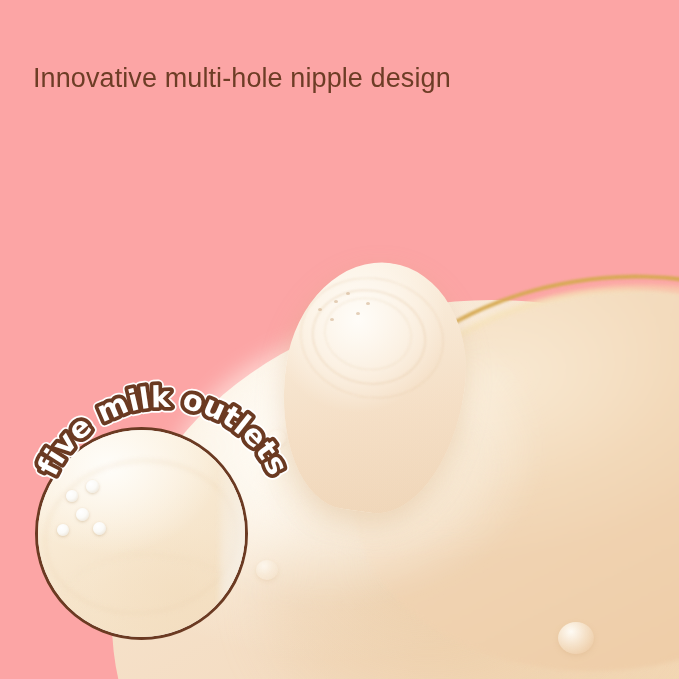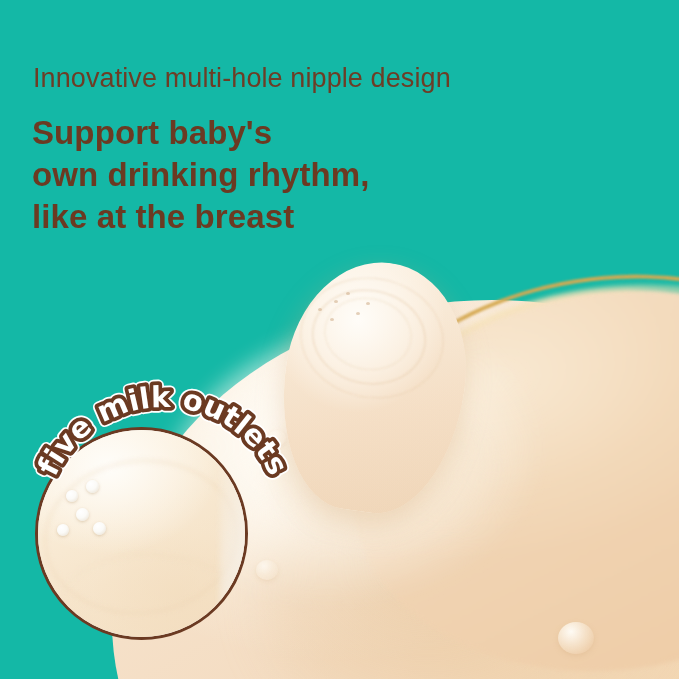--- a/index.html
+++ b/index.html
@@ -5,21 +5,21 @@
   html, body {
     margin: 0;
     padding: 0;
     background: #ffffff;
   }
   #canvas {
     position: relative;
     width: 679px;
     height: 679px;
     overflow: hidden;
-    background: #14b8a6;
+    background: #fca5a5;
     font-family: "Liberation Sans", sans-serif;
   }
 
   
   .photo {
     position: absolute;
     inset: 0;
     overflow: hidden;
   }
 
@@ -306,25 +306,20 @@
         <div class="hole" style="left: 318px; top: 308px;"></div>
       </div>
 
     <div class="bump bump-1"></div>
     <div class="bump bump-2"></div>
     <div class="bump bump-3"></div>
   </div>
 
   <div class="eyebrow">Innovative multi-hole nipple design</div>
 
-  <div class="headline">
-    <span class="hl-line">Support baby's</span>
-    <span class="hl-line">own drinking rhythm,</span>
-    <span class="hl-line">like at the breast</span>
-  </div>
 
   <div class="callout">
 
     <div class="callout-lens">
       <div class="lens-img"></div>
       <div class="lens-swirl"></div>
       <div class="lens-swirl2"></div>
       <div class="lens-bg-strip"></div>
       <div id="outlet-dots">
           <div class="outlet-dot" style="left: 48px; top: 50px; width: 13px; height: 13px;"></div>

